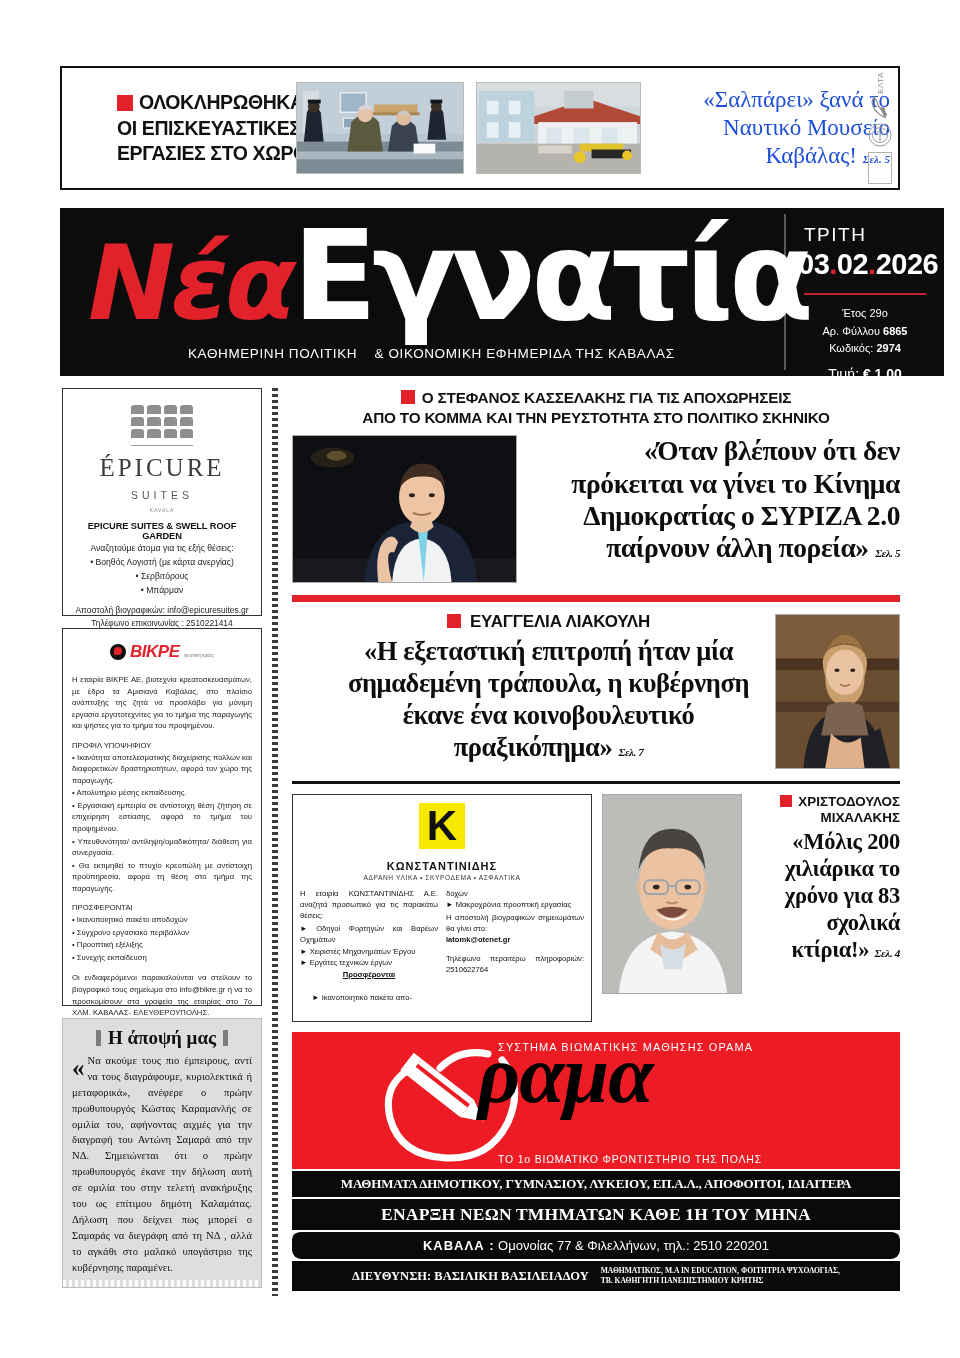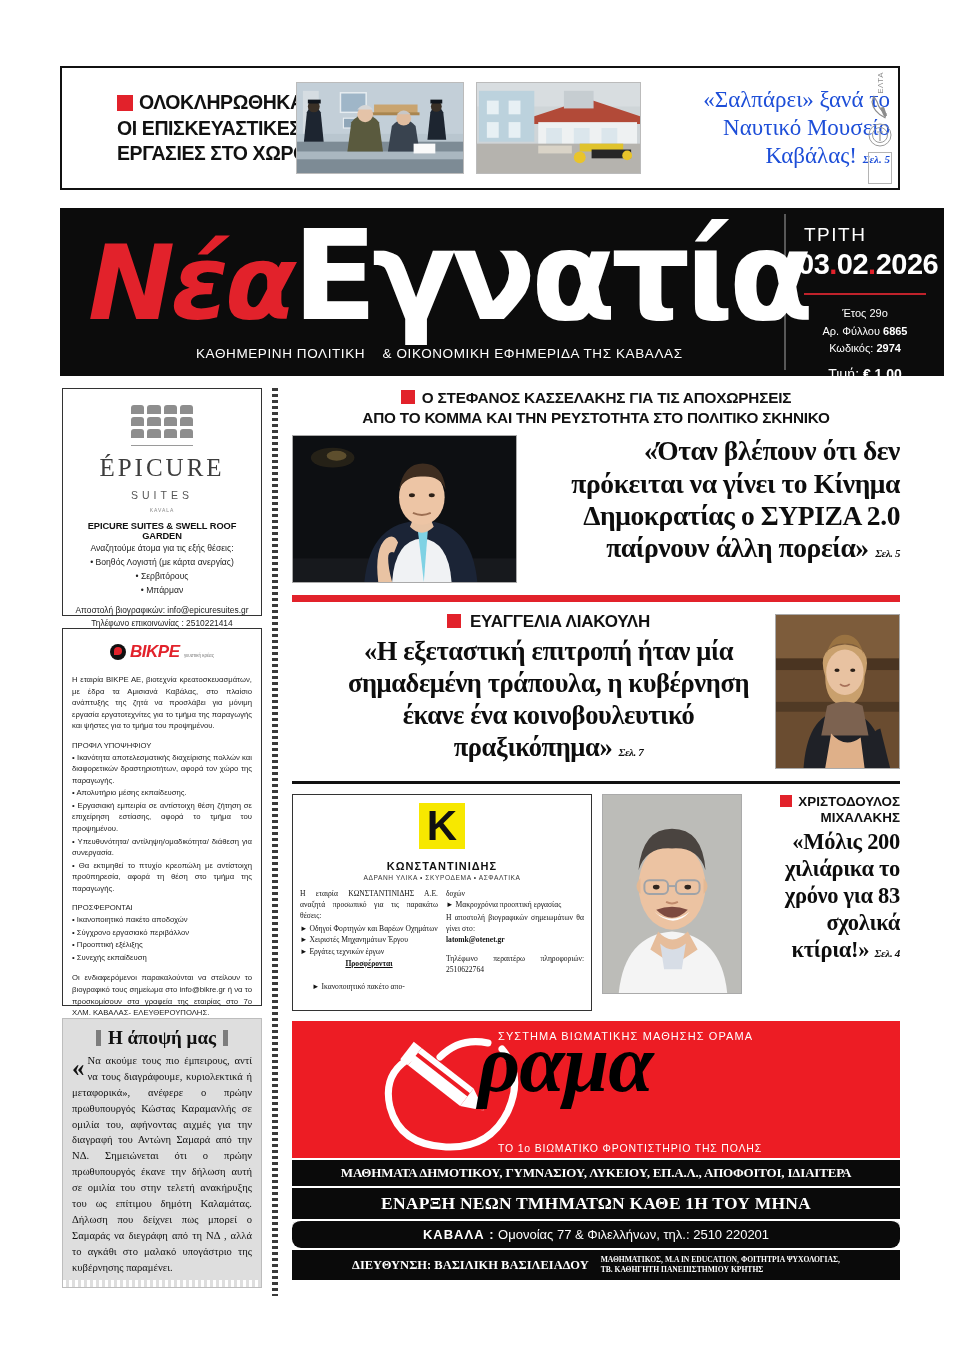--- a/index.html
+++ b/index.html
@@ -21,21 +21,21 @@
   .elta{position:absolute;left:860px;top:68px;width:40px;height:120px;display:flex;flex-direction:column;align-items:center;justify-content:space-between;padding:4px 0;box-sizing:border-box;}
   .elta-item{writing-mode:vertical-rl;transform:rotate(180deg);color:#8d8d8d;font-size:8px;letter-spacing:.5px;display:flex;align-items:center;gap:2px;}
   .elta-box{border:1px solid #b4b4b4;width:22px;height:30px;}
 
   
   .masthead{position:absolute;left:60px;top:208px;width:884px;height:168px;background:#0c0c0c;display:flex;}
   .mast-left{flex:1;position:relative;}
   .logo{position:absolute;left:28px;top:6px;font-family:"DejaVu Sans",sans-serif;font-weight:bold;font-size:104px;letter-spacing:-4px;line-height:1;}
   .logo .nea{color:#e2222b;font-style:italic;}
   .logo .egn{color:#ffffff;font-size:124px;letter-spacing:-5px;}
-  .tagline{position:absolute;left:136px;top:138px;color:#fff;font-size:13.5px;letter-spacing:.6px;white-space:nowrap;font-family:"Liberation Sans",sans-serif;}
+  .tagline{position:absolute;left:128px;top:138px;color:#fff;font-size:13.5px;letter-spacing:.6px;white-space:nowrap;font-family:"Liberation Sans",sans-serif;}
   .mast-sep{width:2px;background:#585858;margin:6px 0;}
   .mast-right{width:158px;color:#fff;padding:16px 12px 10px 12px;box-sizing:border-box;text-align:center;}
   .m-day{font-size:19px;letter-spacing:1.5px;text-align:left;padding-left:6px;}
   .m-date{font-size:29px;font-weight:bold;letter-spacing:-0.5px;margin-top:2px;white-space:nowrap;}
   .m-date .dot{color:#e2222b;}
   .m-rule{height:2px;background:#c0222b;margin:12px 6px 10px 6px;}
   .m-small{font-size:11px;line-height:1.6;}
   .m-small b{font-weight:bold;}
   .m-price{font-size:14px;margin-top:5px;}
 
@@ -97,21 +97,21 @@
   .s2-photo{width:125px;height:155px;border:1px solid #aaa;box-sizing:border-box;flex:none;margin-top:2px;}
 
   .blackrule{height:3px;background:#111;margin:12px 0 10px 0;}
 
   .row3{display:flex;gap:10px;}
   .kons{width:300px;border:1px solid #333;box-sizing:border-box;padding:6px 7px 6px 7px;flex:none;background:#fff;}
   .k-logo{width:46px;height:46px;background:#f7e800;margin:2px auto 0 auto;display:flex;align-items:center;justify-content:center;
      font-family:"Liberation Sans",sans-serif;font-weight:bold;font-size:42px;color:#111;line-height:1;}
   .k-name{text-align:center;font-weight:bold;font-size:11px;letter-spacing:1px;color:#111;margin-top:11px;}
   .k-sub{text-align:center;font-size:6.6px;letter-spacing:.6px;color:#333;margin-top:2px;}
-  .k-cols{display:flex;gap:8px;margin-top:7px;font-family:Liberation Serif, serif;}
+  .k-cols{display:flex;gap:8px;margin-top:7px;}
   .k-col{flex:1;font-size:7.6px;line-height:1.46;color:#111;text-align:justify;}
   .k-col .u{text-decoration:underline;font-weight:bold;}
 
   .story3{flex:1;display:flex;gap:8px;}
   .s3-photo{width:140px;height:200px;border:1px solid #aaa;box-sizing:border-box;flex:none;}
   .s3-text{flex:1;text-align:right;}
   .s3-kicker{font-weight:bold;font-size:13.4px;line-height:1.2;color:#111;}
   .s3-kicker .sq{display:inline-block;width:12px;height:12px;background:#e2222b;margin-right:6px;vertical-align:-1px;}
   .s3-head{font-family:"Liberation Serif",serif;font-weight:bold;font-size:22.5px;line-height:1.2;color:#0d0d0d;margin-top:2px;letter-spacing:-.3px;}
 

